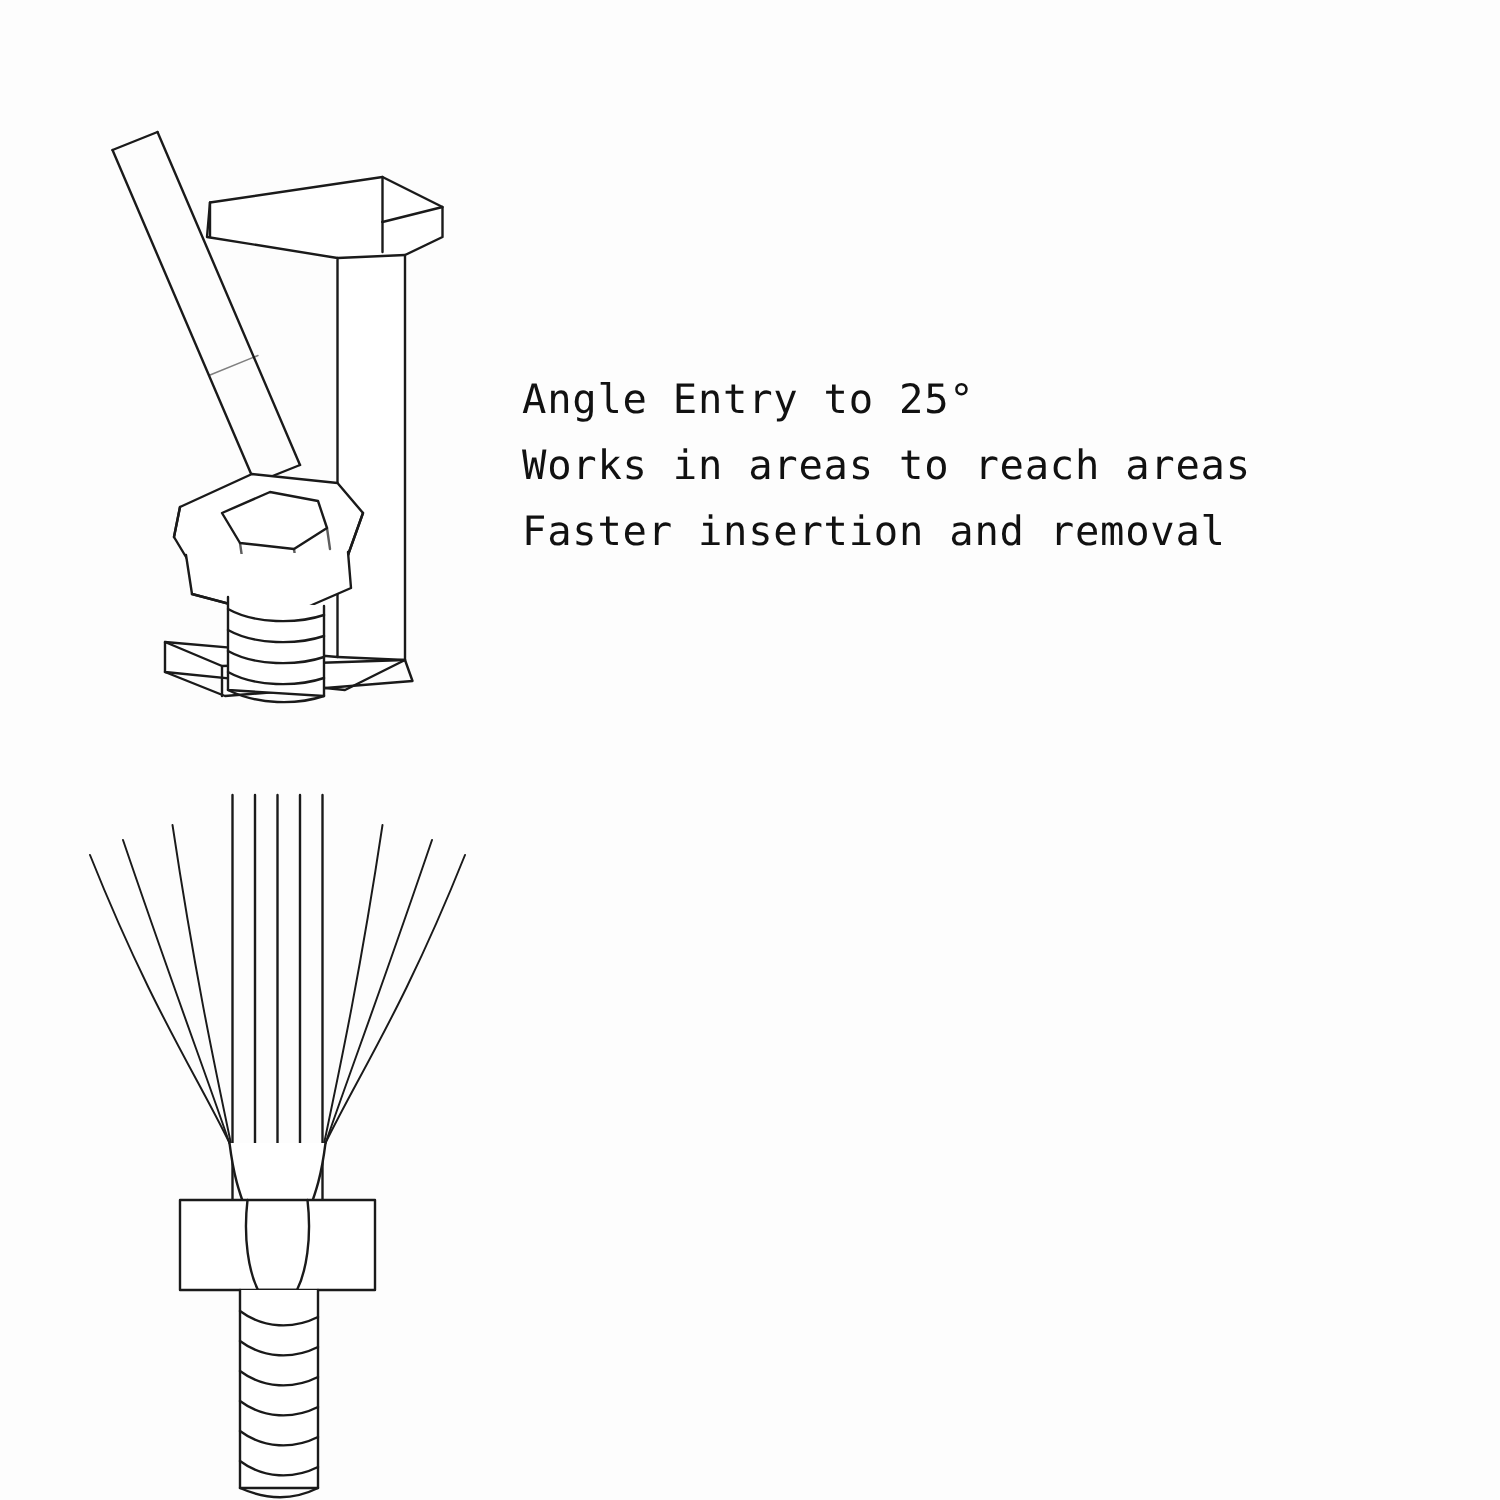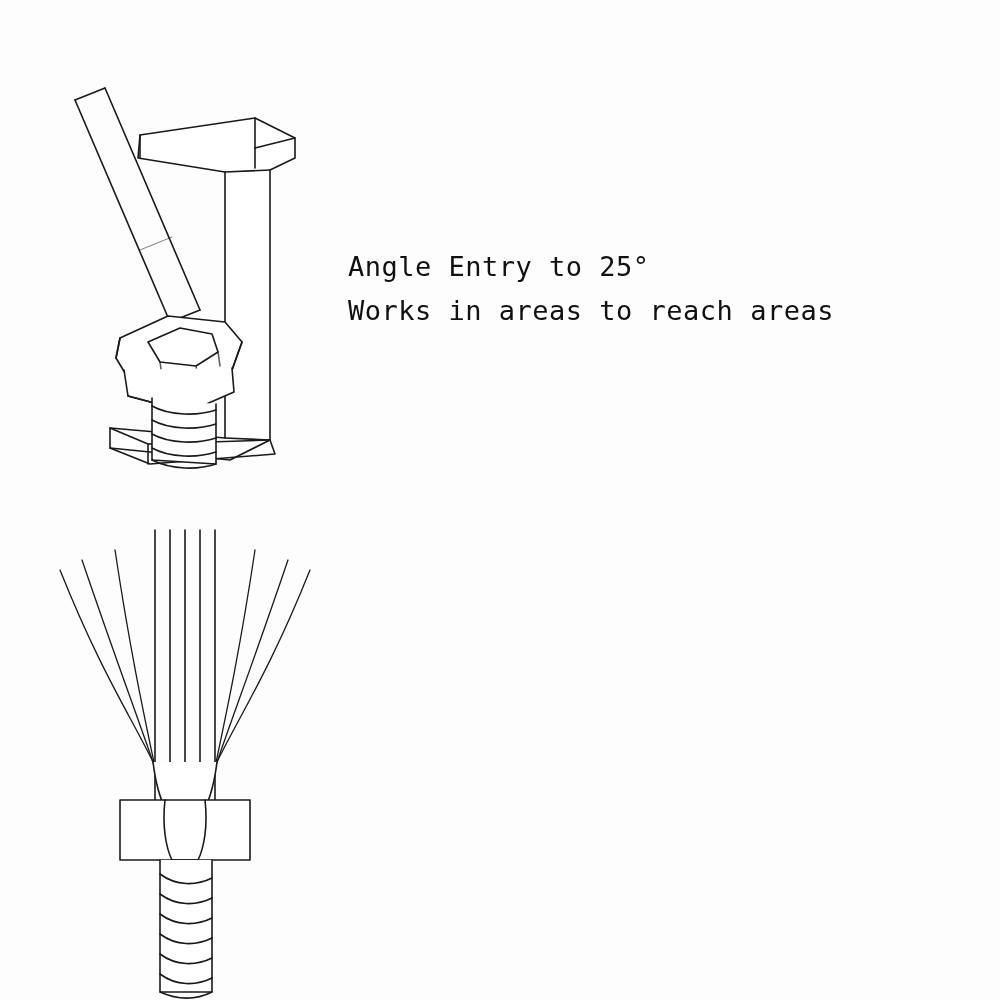--- a/index.html
+++ b/index.html
@@ -91,20 +91,21 @@
         <path d="M132 380 C150 390 178 390 196 384"></path>
         <path d="M132 394 C150 404 178 404 196 398"></path>
         <path d="M132 408 C150 418 178 418 196 412"></path>
         <path d="M132 420 C152 430 178 430 196 424"></path>
       </svg>
     </div>
 
     <div class="textblock textblock-top">
       <span class="textline">Angle Entry to 25°</span>
       <span class="textline">Works in areas to reach areas</span>
+      <span class="textline">Faster insertion and removal</span>
     </div>
   </div>
 
   <div class="panel panel-bottom">
 
     <div class="art">
       <svg width="330" height="500" viewBox="0 0 330 500" fill="none" stroke="#1a1a1a" stroke-width="1.6" stroke-linejoin="round" stroke-linecap="round">
 
         <path d="M135 30 L135 300"></path>
         <path d="M150 30 L150 300"></path>

